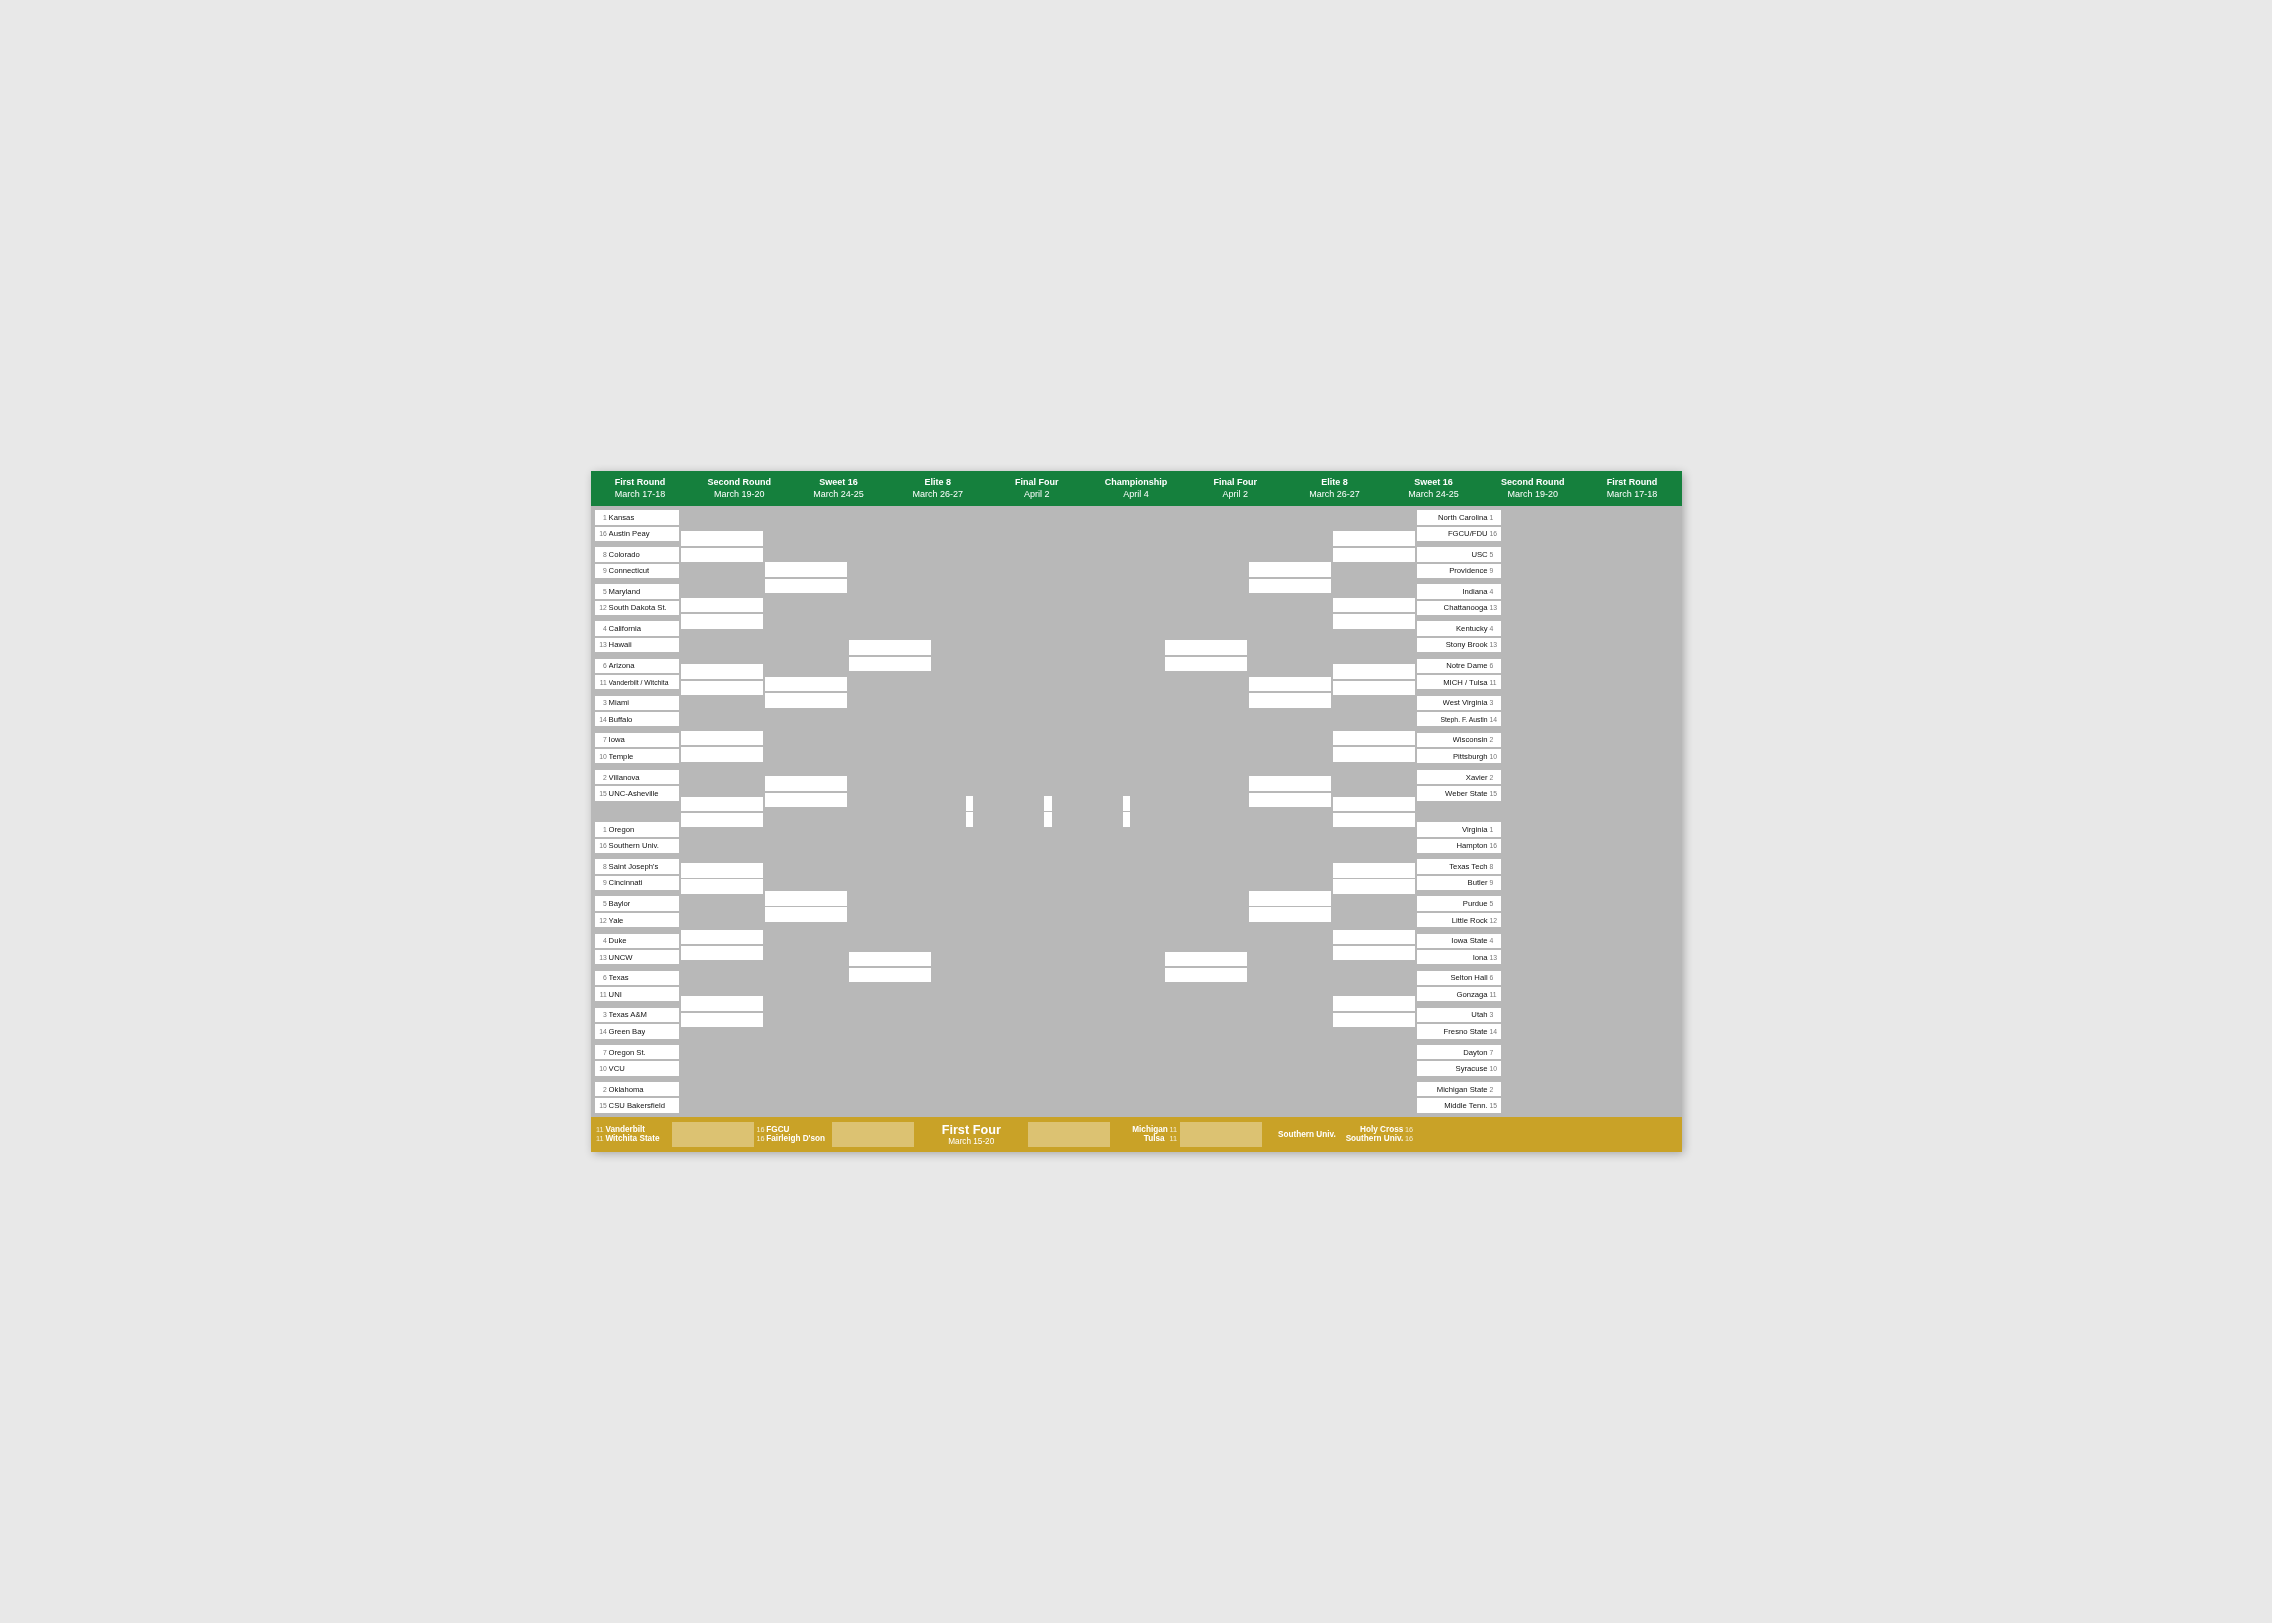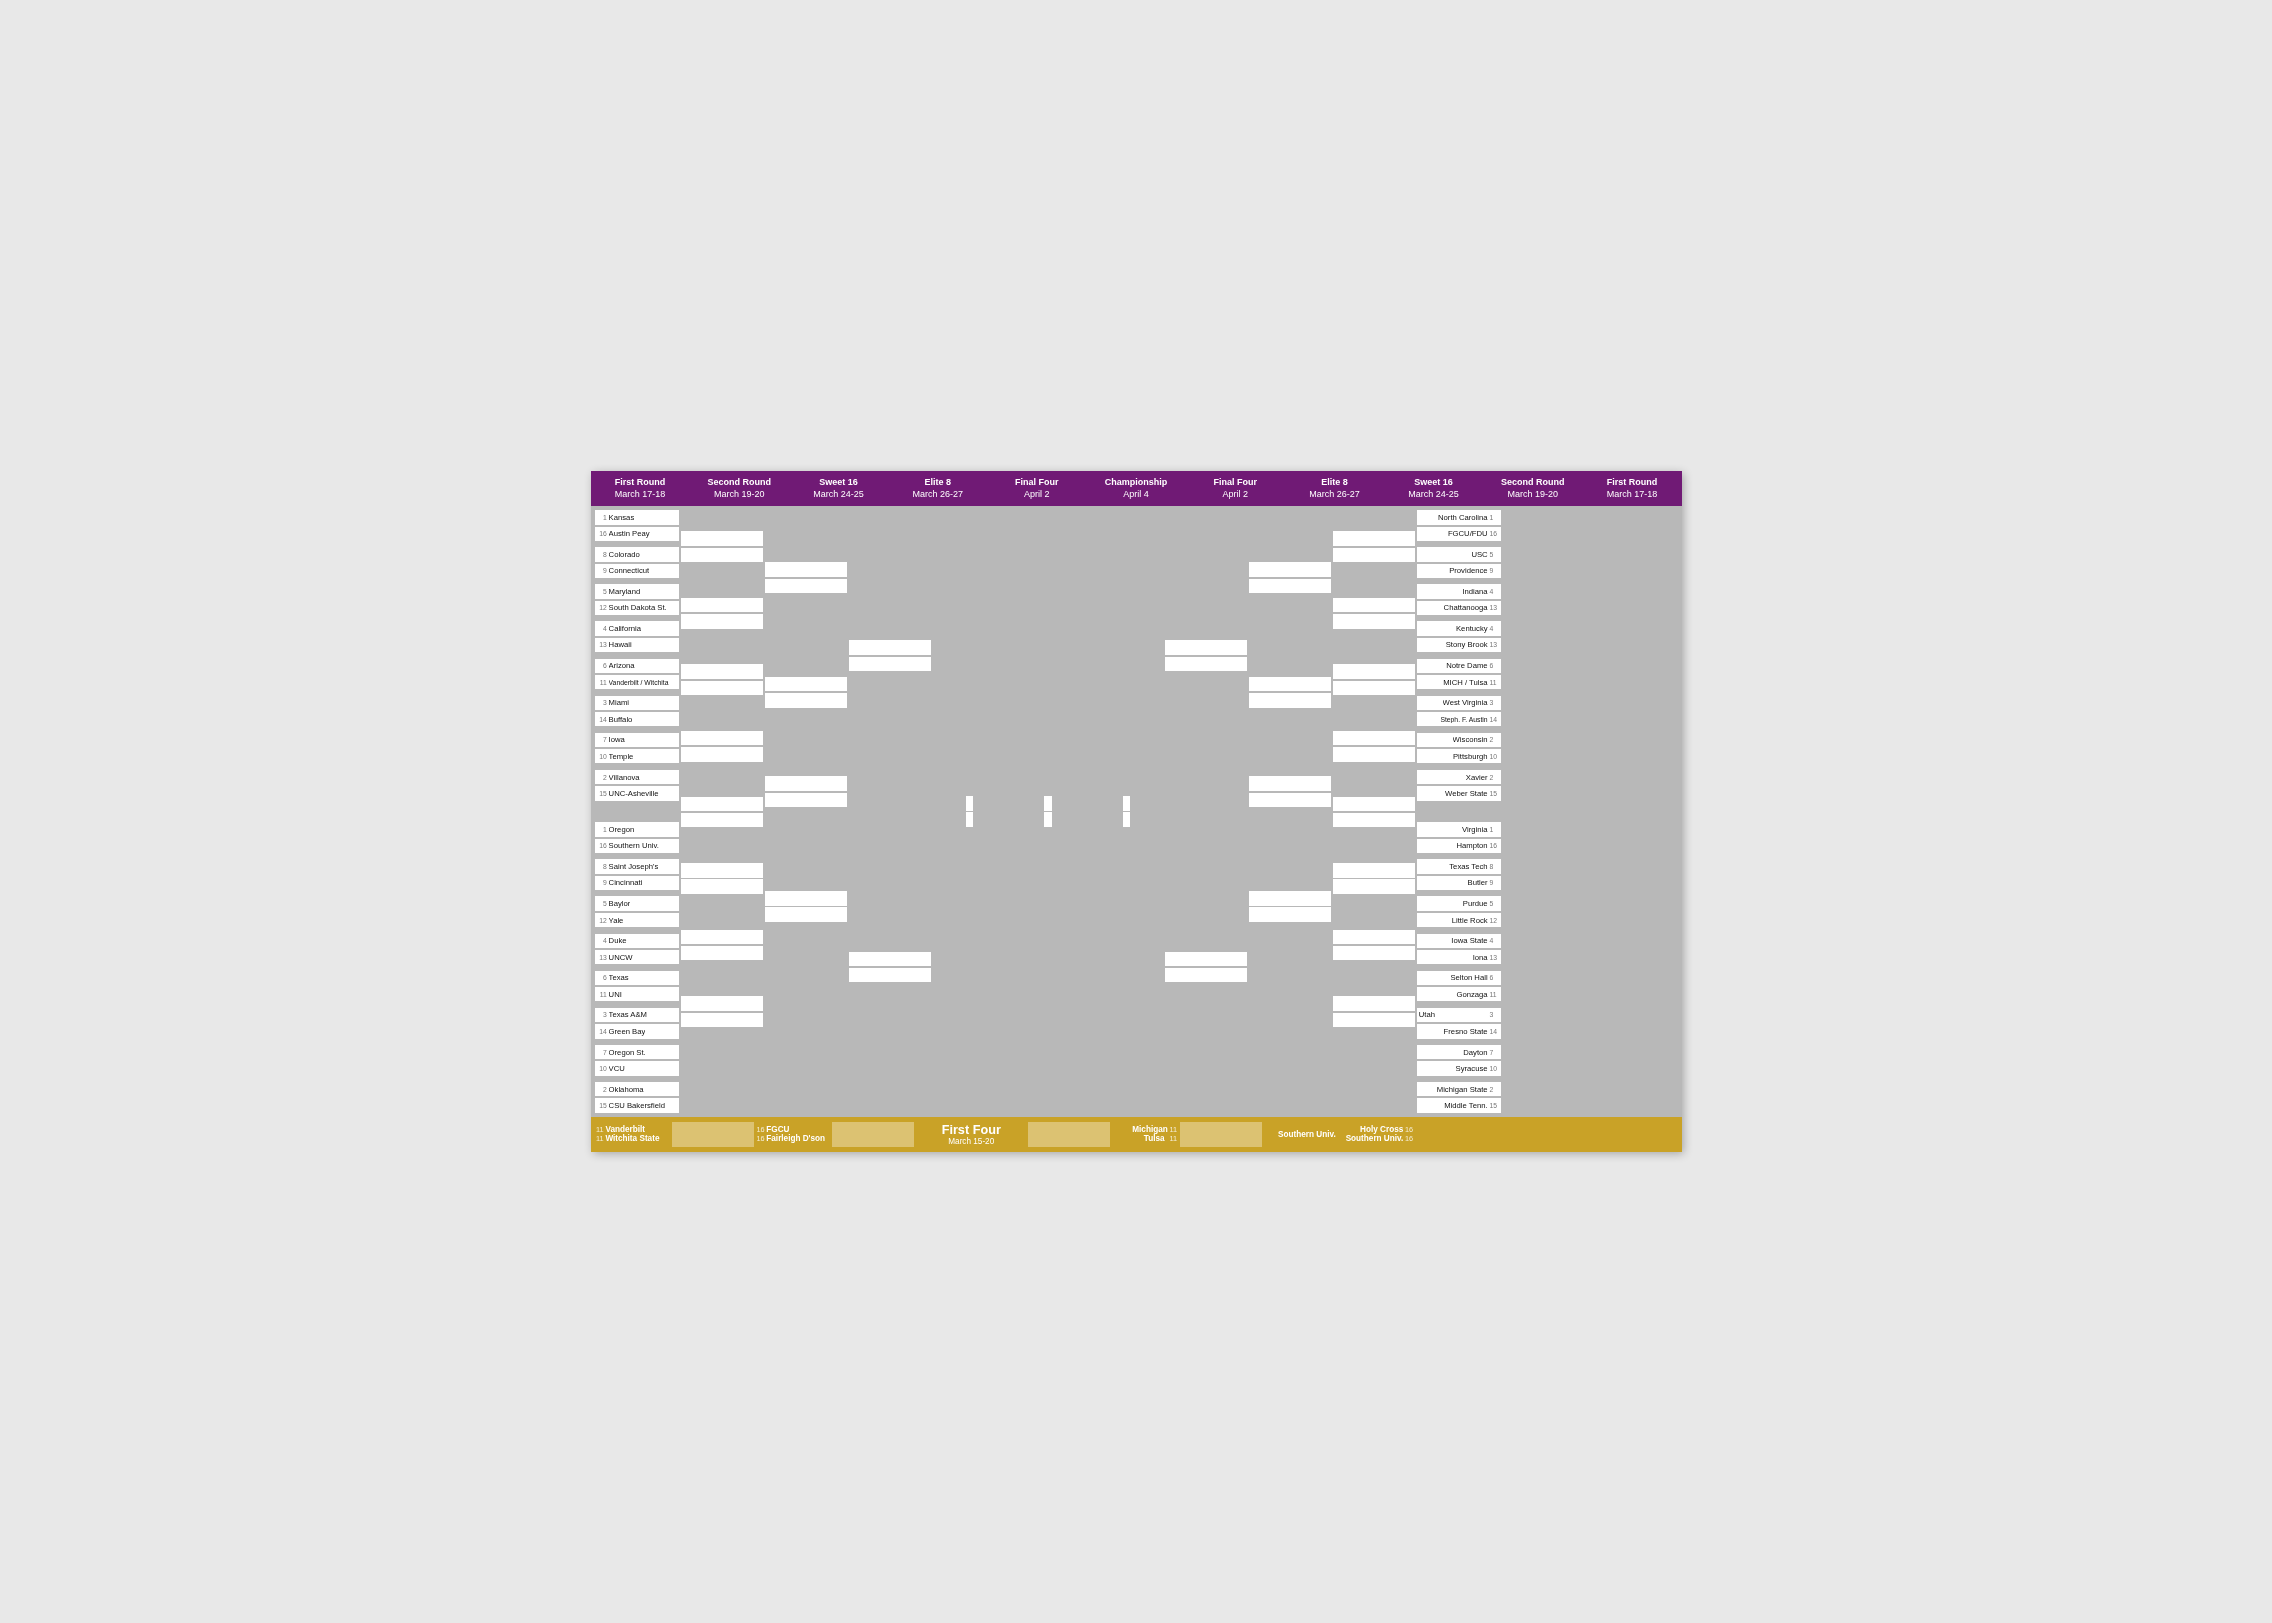--- a/index.html
+++ b/index.html
@@ -20,21 +20,21 @@
     .bracket-title {
       background: #1a3a5c;
       color: white;
       text-align: center;
       font-size: 25.5px;
       font-weight: bold;
       padding: 16.4px;
     }
     .round-headers {
       display: flex;
-      background: #701a75;
+      background: #15803d;
     }
     .round-header {
       flex: 1;
       text-align: center;
       color: white;
       font-size: 9px;
       font-weight: bold;
       padding: 5.5px 1.8px;
       line-height: 1.3;
     }
@@ -659,21 +659,21 @@
             <span class="sd" style="text-align:left;margin-left:1.8px;margin-right:0">6</span>
           </div>
         <div class="ts"></div>
         <div class="t2" style="justify-content:flex-end;">
             <span class="tn">Gonzaga</span>
             <span class="sd" style="text-align:left;margin-left:1.8px;margin-right:0">11</span>
           </div>
       </div>
       <div style="height:4.5px"></div>
       <div style="display:flex;flex-direction:column;margin:0.9px 0.9px;">
-        <div class="t1" style="justify-content:space-between;">
+        <div class="t1" style="justify-content:flex-end;">
             <span class="tn">Utah</span>
             <span class="sd" style="text-align:left;margin-left:1.8px;margin-right:0">3</span>
           </div>
         <div class="ts"></div>
         <div class="t2" style="justify-content:flex-end;">
             <span class="tn">Fresno State</span>
             <span class="sd" style="text-align:left;margin-left:1.8px;margin-right:0">14</span>
           </div>
       </div>
       <div style="height:4.5px"></div>

